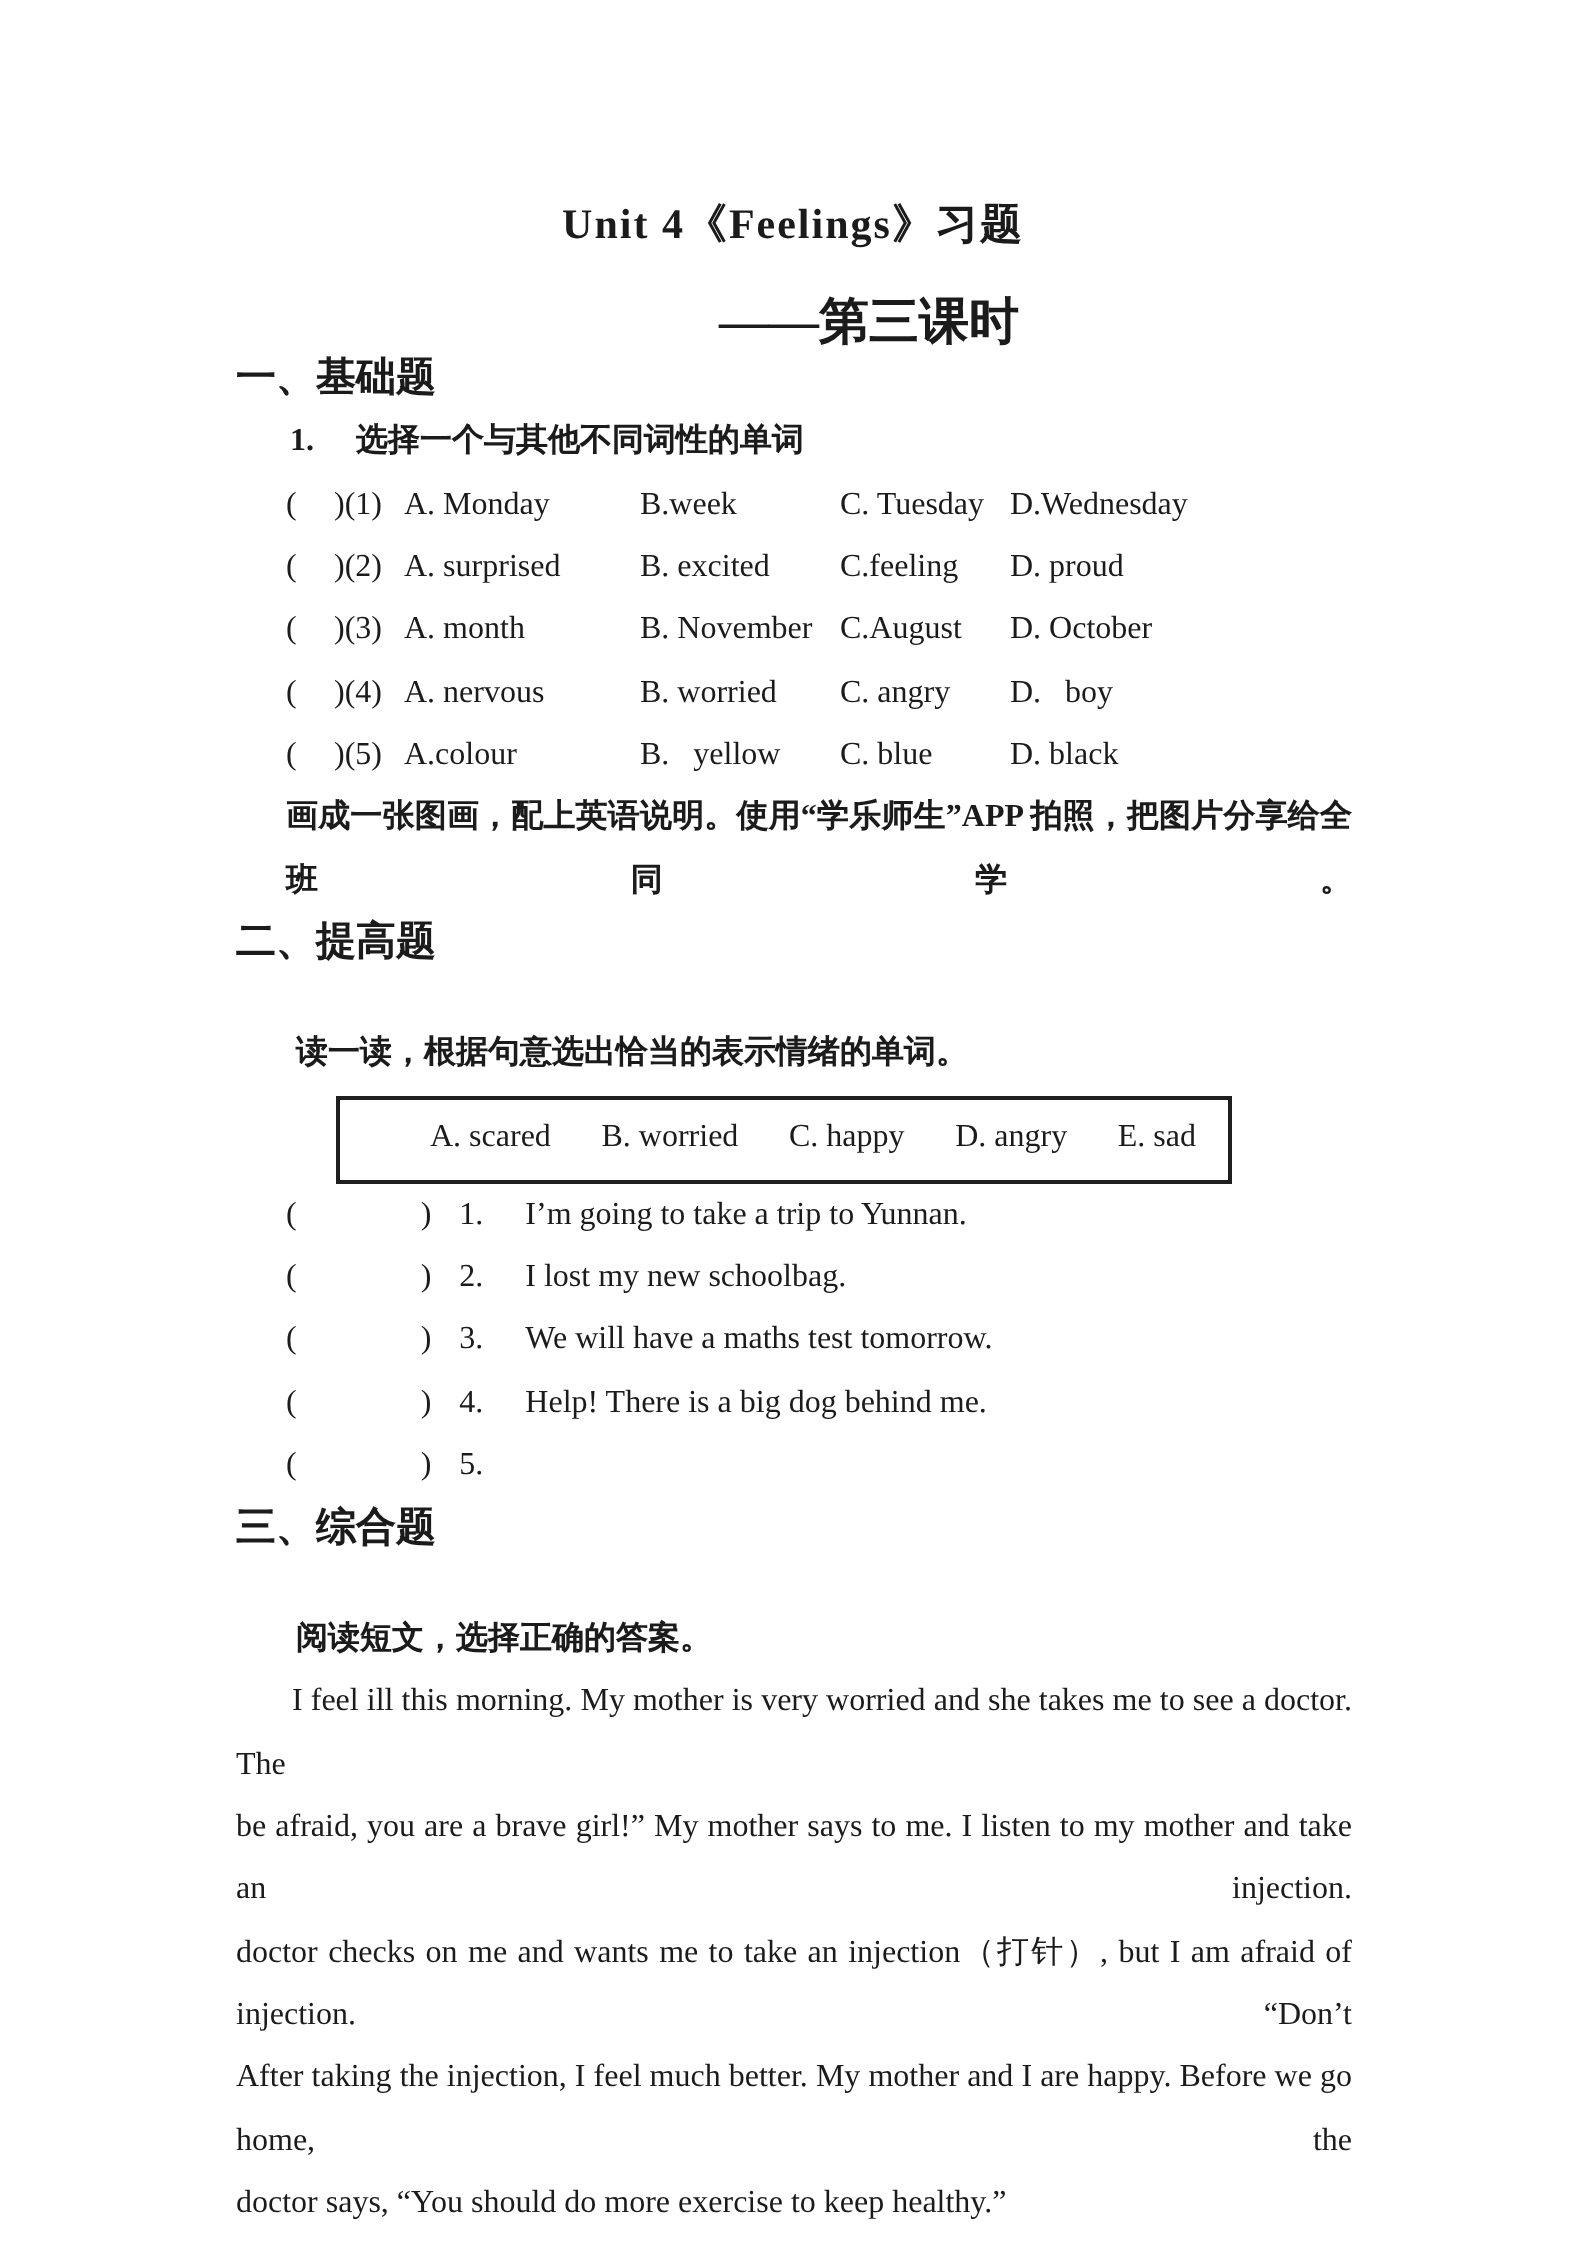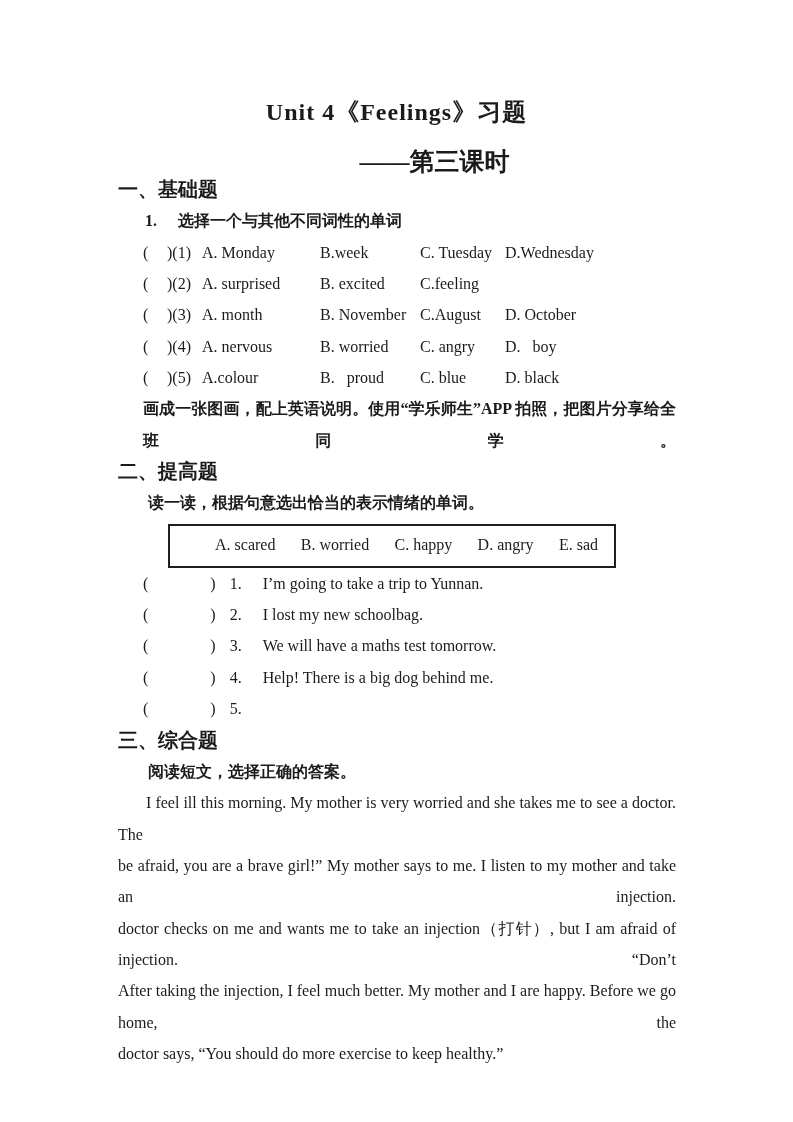--- a/index.html
+++ b/index.html
@@ -2,41 +2,41 @@
 <html><head>
 <meta charset="utf-8">
 <style>
   html,body{margin:0;padding:0;background:#ffffff;}
   .page{
     position:relative;width:793px;height:1122px;background:#fff;
     font-family:"Liberation Serif", serif;color:#1b1b1b;overflow:hidden;
   }
   .doc-title{
     position:absolute;top:96px;left:0;width:100%;text-align:center;
-    font-size:24px;line-height:32px;letter-spacing:1px;font-weight:600;
+    font-size:21px;line-height:32px;letter-spacing:1px;font-weight:600;
   }
   .doc-subtitle{
     position:absolute;top:146px;left:0;width:100%;text-align:center;
     font-size:25px;line-height:32px;font-weight:bold;padding-left:38px;
   }
   .flow{
     position:absolute;top:174px;left:118px;width:558px;
     font-size:16px;line-height:31.35px;
   }
   .flow>*{margin:0;}
   .sech{font-weight:bold;font-size:20px;}
   .prompt1{padding-left:27px;font-weight:bold;}
   .prompt1 .num{display:inline-block;width:33px;font-weight:bold;}
   .crow{display:grid;grid-template-columns:59px 118px 100px 85px auto;padding-left:25px;}
   .crow span{white-space:pre-wrap;}
   .pcell{display:flex;}
   .pcell .o{display:inline-block;width:24px;}
   .jp{text-align:justify;text-align-last:justify;}
   .q2line{padding-left:25px;font-weight:bold;}
-  .inst{padding-left:30px;font-weight:bold;}
+  .inst{padding-left:30px;font-weight:bold;margin-top:24px;}
   .bank{
     box-sizing:border-box;margin:5px 0 0 50px;width:448px;
     border:2px solid #1f1f1f;display:flex;justify-content:space-between;
     padding:5px 16px 7px 45px;line-height:28px;
   }
   .item{display:flex;padding-left:25px;}
   .item .gap{display:inline-block;width:62px;}
   .item .inum{display:inline-block;margin-left:14px;width:33px;}
   .passage div{width:558px;}
   .ind{text-indent:28px;}
@@ -62,39 +62,40 @@
       <span>A. Monday</span>
       <span>B.week</span>
       <span>C. Tuesday</span>
       <span>D.Wednesday</span>
     </div>
     <div class="crow">
       <span class="pcell"><span class="o">(</span><span>)(2)</span></span>
       <span>A. surprised</span>
       <span>B. excited</span>
       <span>C.feeling</span>
+      <span>D. proud</span>
     </div>
     <div class="crow">
       <span class="pcell"><span class="o">(</span><span>)(3)</span></span>
       <span>A. month</span>
       <span>B. November</span>
       <span>C.August</span>
       <span>D. October</span>
     </div>
     <div class="crow">
       <span class="pcell"><span class="o">(</span><span>)(4)</span></span>
       <span>A. nervous</span>
       <span>B. worried</span>
       <span>C. angry</span>
       <span>D.   boy</span>
     </div>
     <div class="crow">
       <span class="pcell"><span class="o">(</span><span>)(5)</span></span>
       <span>A.colour</span>
-      <span>B.   proud</span>
+      <span>B.   yellow</span>
       <span>C. blue</span>
       <span>D. black</span>
     </div>
 
     <div class="q2line jp">画成一张图画，配上英语说明。使用“学乐师生”APP 拍照，把图片分享给全班同学。</div>
 
     <div class="sech">二、提高题</div>
     <div class="inst">读一读，根据句意选出恰当的表示情绪的单词。</div>
 
     <div class="bank">

